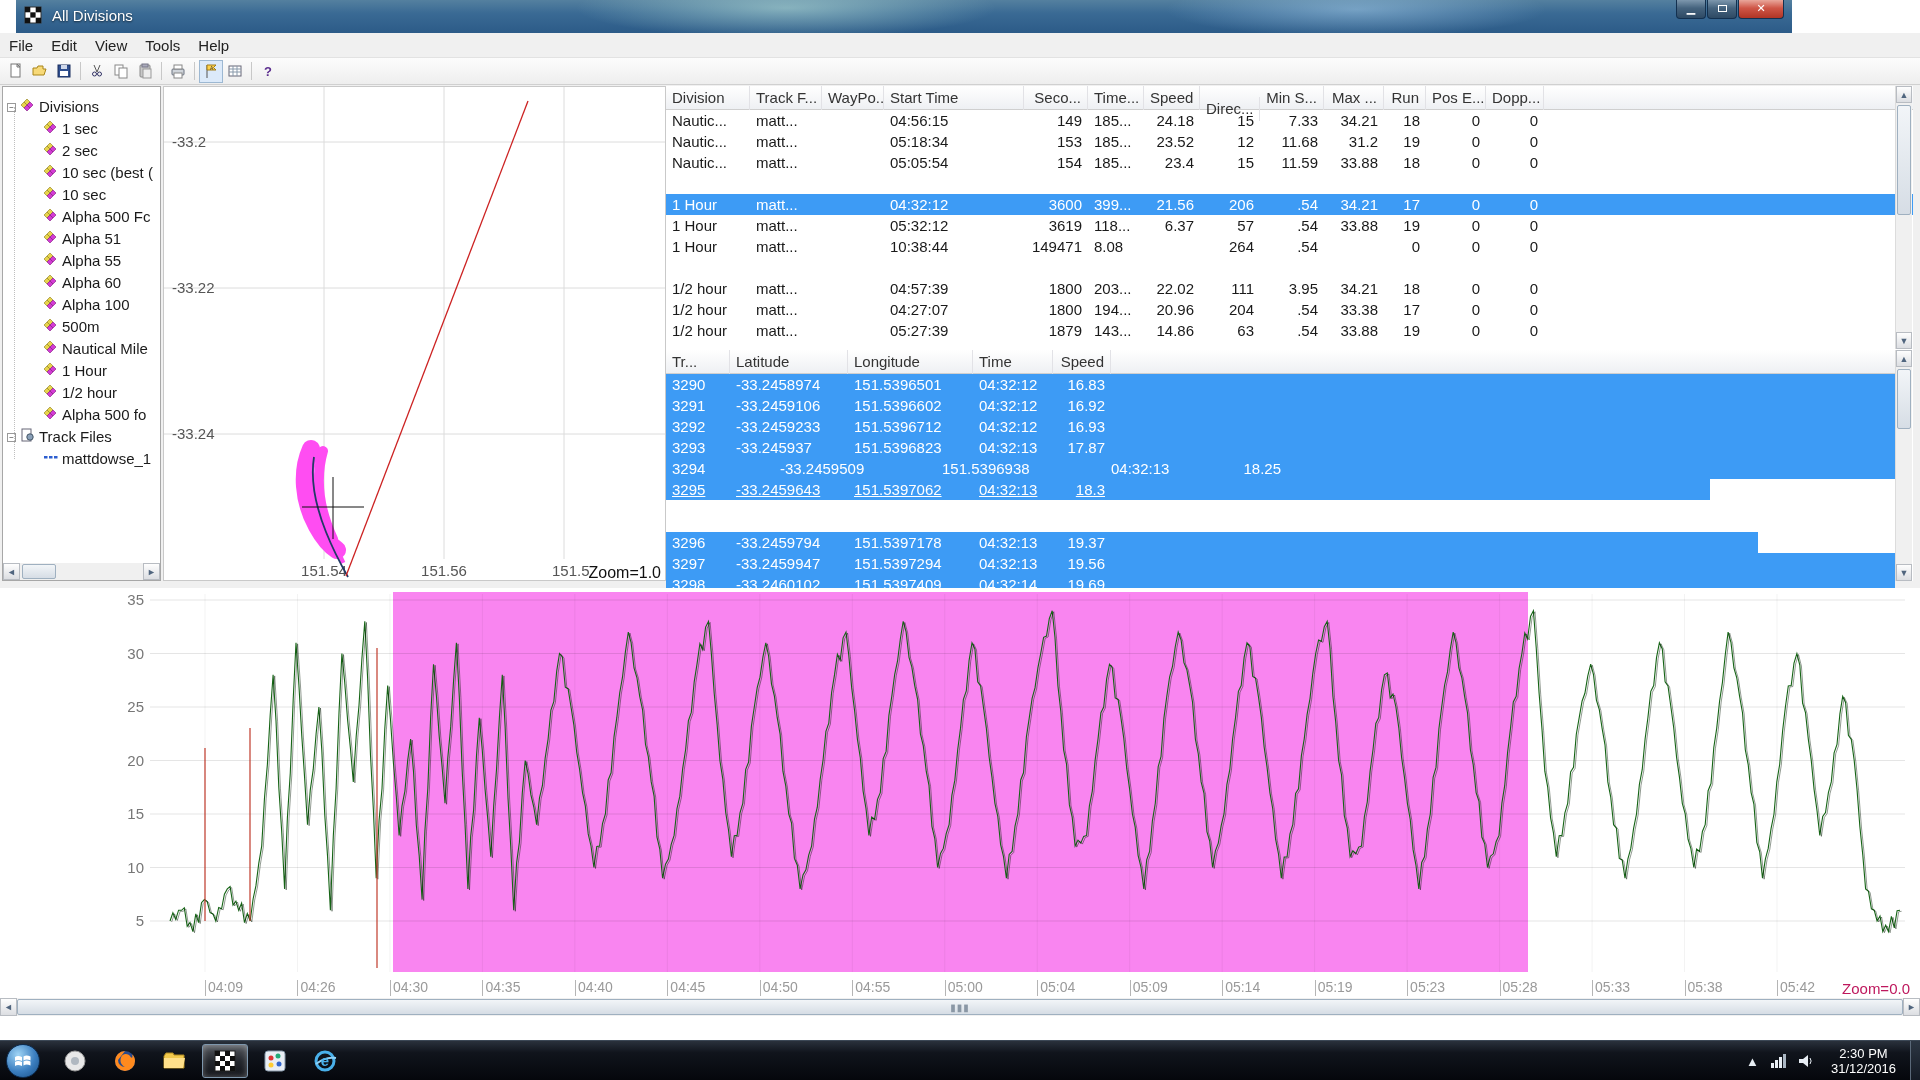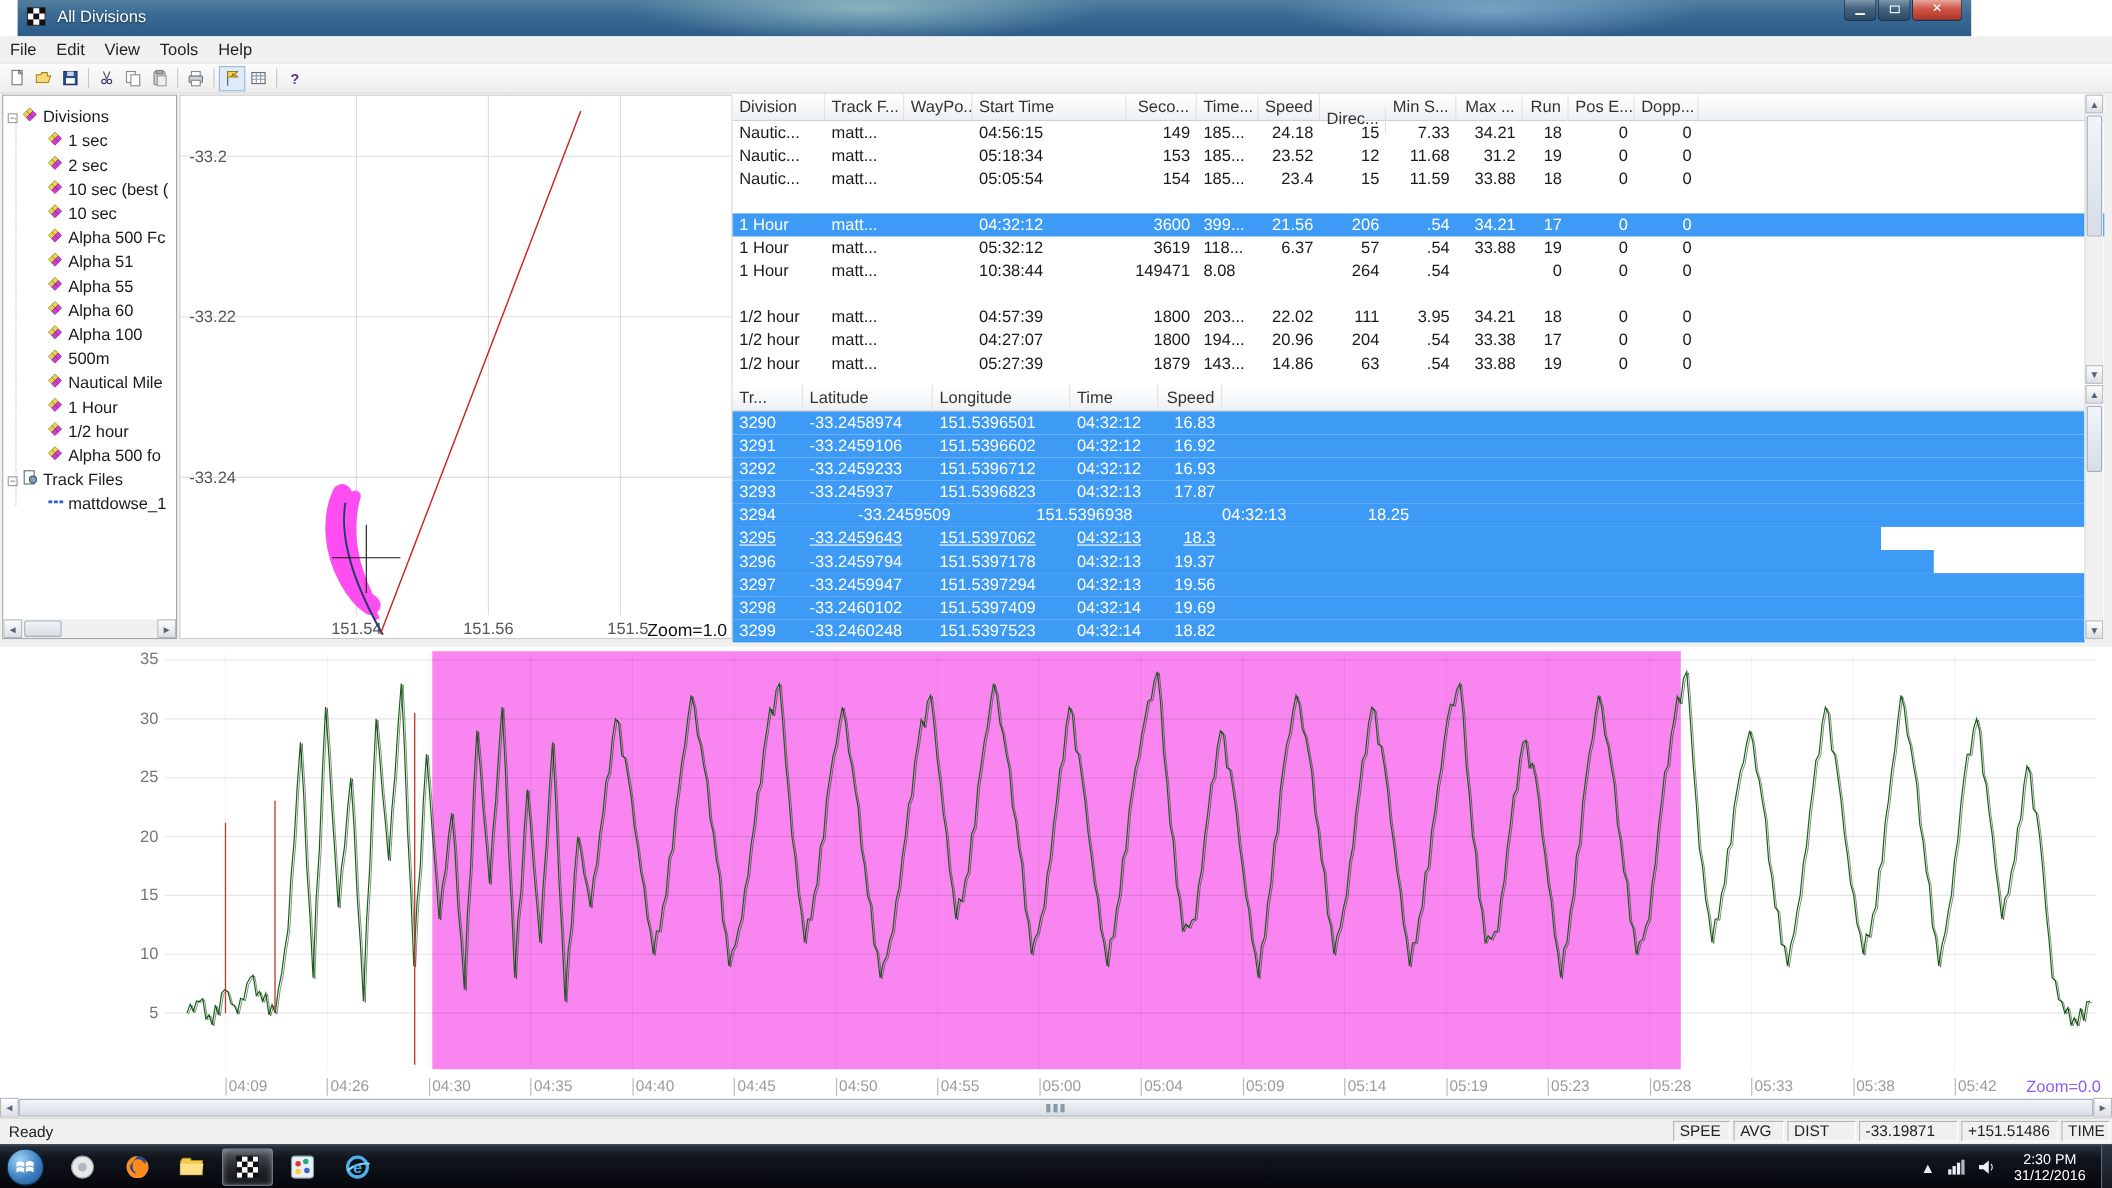--- a/index.html
+++ b/index.html
@@ -49,21 +49,21 @@
   .vsb{position:absolute;width:17px;background:#f0f0f0;border-left:1px solid #dcdcdc;}
   .sb-btn{width:100%;height:17px;background:linear-gradient(#fefefe,#dcdee2);border:1px solid #b8bcc2;color:#50657e;font-size:9px;display:flex;align-items:center;justify-content:center;}
   .sb-btn.h{width:17px;height:100%;}
   .sb-thumb{background:linear-gradient(#f2f5f8,#d6dde5);border:1px solid #9fb0c0;border-radius:2px;}
 
   
   .chart-wrap{position:absolute;left:0;top:503px;width:1920px;height:428px;background:#fff;}
   .chart-svg{position:absolute;left:0;top:0;width:1920px;height:390px;}
   .ylab{position:absolute;width:26px;text-align:right;font-size:15px;color:#777;}
   .xlab{position:absolute;top:392px;font-size:14px;color:#9a9a9a;white-space:nowrap;border-left:1px solid #b5b5b5;padding-left:2px;height:16px;line-height:15px;}
-  .zoom-label{position:absolute;font-size:15px;color:#8b5cf6;}
+  .zoom-label{position:absolute;font-size:15px;color:#be185d;}
   .chart-hscroll{position:absolute;left:0;top:410px;width:1920px;height:18px;background:#f0f0f0;display:flex;align-items:stretch;}
   .grip{display:flex;align-items:center;justify-content:center;color:#8a97a5;font-size:10px;letter-spacing:1px;}
 
   
   .statusbar{position:absolute;left:0;top:1016px;width:1920px;height:24px;background:#f0f0f0;border-top:1px solid #d5d5d5;font-size:14px;color:#222;}
   .status-ready{position:absolute;left:8px;top:4px;}
   .status-fields{position:absolute;right:2px;top:2px;display:flex;height:19px;}
   .sfield{border:1px solid #b4b4b4;border-right-color:#fff;border-bottom-color:#fff;margin-left:3px;padding:0 5px;line-height:17px;overflow:hidden;white-space:nowrap;}
 
   
@@ -574,21 +574,21 @@
             <div class="lv-cell" style="width: 80px;">04:32:13</div>
             <div class="lv-cell r" style="width: 58px;">18.25</div>
           </div>
           <div class="lv-row sel" style="width: 1044px; text-decoration: underline;">
             <div class="lv-cell" style="width: 64px;">3295</div>
             <div class="lv-cell" style="width: 118px;">-33.2459643</div>
             <div class="lv-cell" style="width: 125px;">151.5397062</div>
             <div class="lv-cell" style="width: 80px;">04:32:13</div>
             <div class="lv-cell r" style="width: 58px;">18.3</div>
           </div>
-          <div class="lv-row sel" style="width: 1092px;">
+          <div class="lv-row sel" style="width: 1092px; margin-top: 32px;">
             <div class="lv-cell" style="width: 64px;">3296</div>
             <div class="lv-cell" style="width: 118px;">-33.2459794</div>
             <div class="lv-cell" style="width: 125px;">151.5397178</div>
             <div class="lv-cell" style="width: 80px;">04:32:13</div>
             <div class="lv-cell r" style="width: 58px;">19.37</div>
           </div>
           <div class="lv-row sel" style="width: 1229px;">
             <div class="lv-cell" style="width: 64px;">3297</div>
             <div class="lv-cell" style="width: 118px;">-33.2459947</div>
             <div class="lv-cell" style="width: 125px;">151.5397294</div>
@@ -678,31 +678,20 @@
         <span class="xlab" style="left: 1222.17px;">05:14</span>
         <span class="xlab" style="left: 1314.64px;">05:19</span>
         <span class="xlab" style="left: 1407.11px;">05:23</span>
         <span class="xlab" style="left: 1499.58px;">05:28</span>
         <span class="xlab" style="left: 1592.05px;">05:33</span>
         <span class="xlab" style="left: 1684.52px;">05:38</span>
         <span class="xlab" style="left: 1776.99px;">05:42</span>
       </div>
   </div>
 
-  <div class="statusbar">
-    <span class="status-ready">Ready</span>
-    <div class="status-fields" id="statusFields">
-        <div class="sfield" style="width: 52px;">SPEE</div>
-        <div class="sfield" style="width: 46px;">AVG</div>
-        <div class="sfield" style="width: 62px;">DIST</div>
-        <div class="sfield" style="width: 90px;">-33.19871</div>
-        <div class="sfield" style="width: 88px;">+151.51486</div>
-        <div class="sfield" style="width: 44px;">TIME</div>
-      </div>
-  </div>
 
   <div class="taskbar">
     <div class="start-orb">
       <svg width="18" height="16" viewBox="0 0 18 16">
         <path d="M1 4c2-1.5 4-1.5 7 0v4C5 6.5 3 6.5 1 8z" fill="#fff"></path>
         <path d="M9.5 3.6c2-1.5 4-1.5 7 0v4c-3-1.5-5-1.5-7 0z" fill="#fff"></path>
         <path d="M1 9c2-1.5 4-1.5 7 0v4c-3-1.5-5-1.5-7 0z" fill="#fff"></path>
         <path d="M9.5 8.6c2-1.5 4-1.5 7 0v4c-3-1.5-5-1.5-7 0z" fill="#fff"></path>
       </svg>
     </div>

